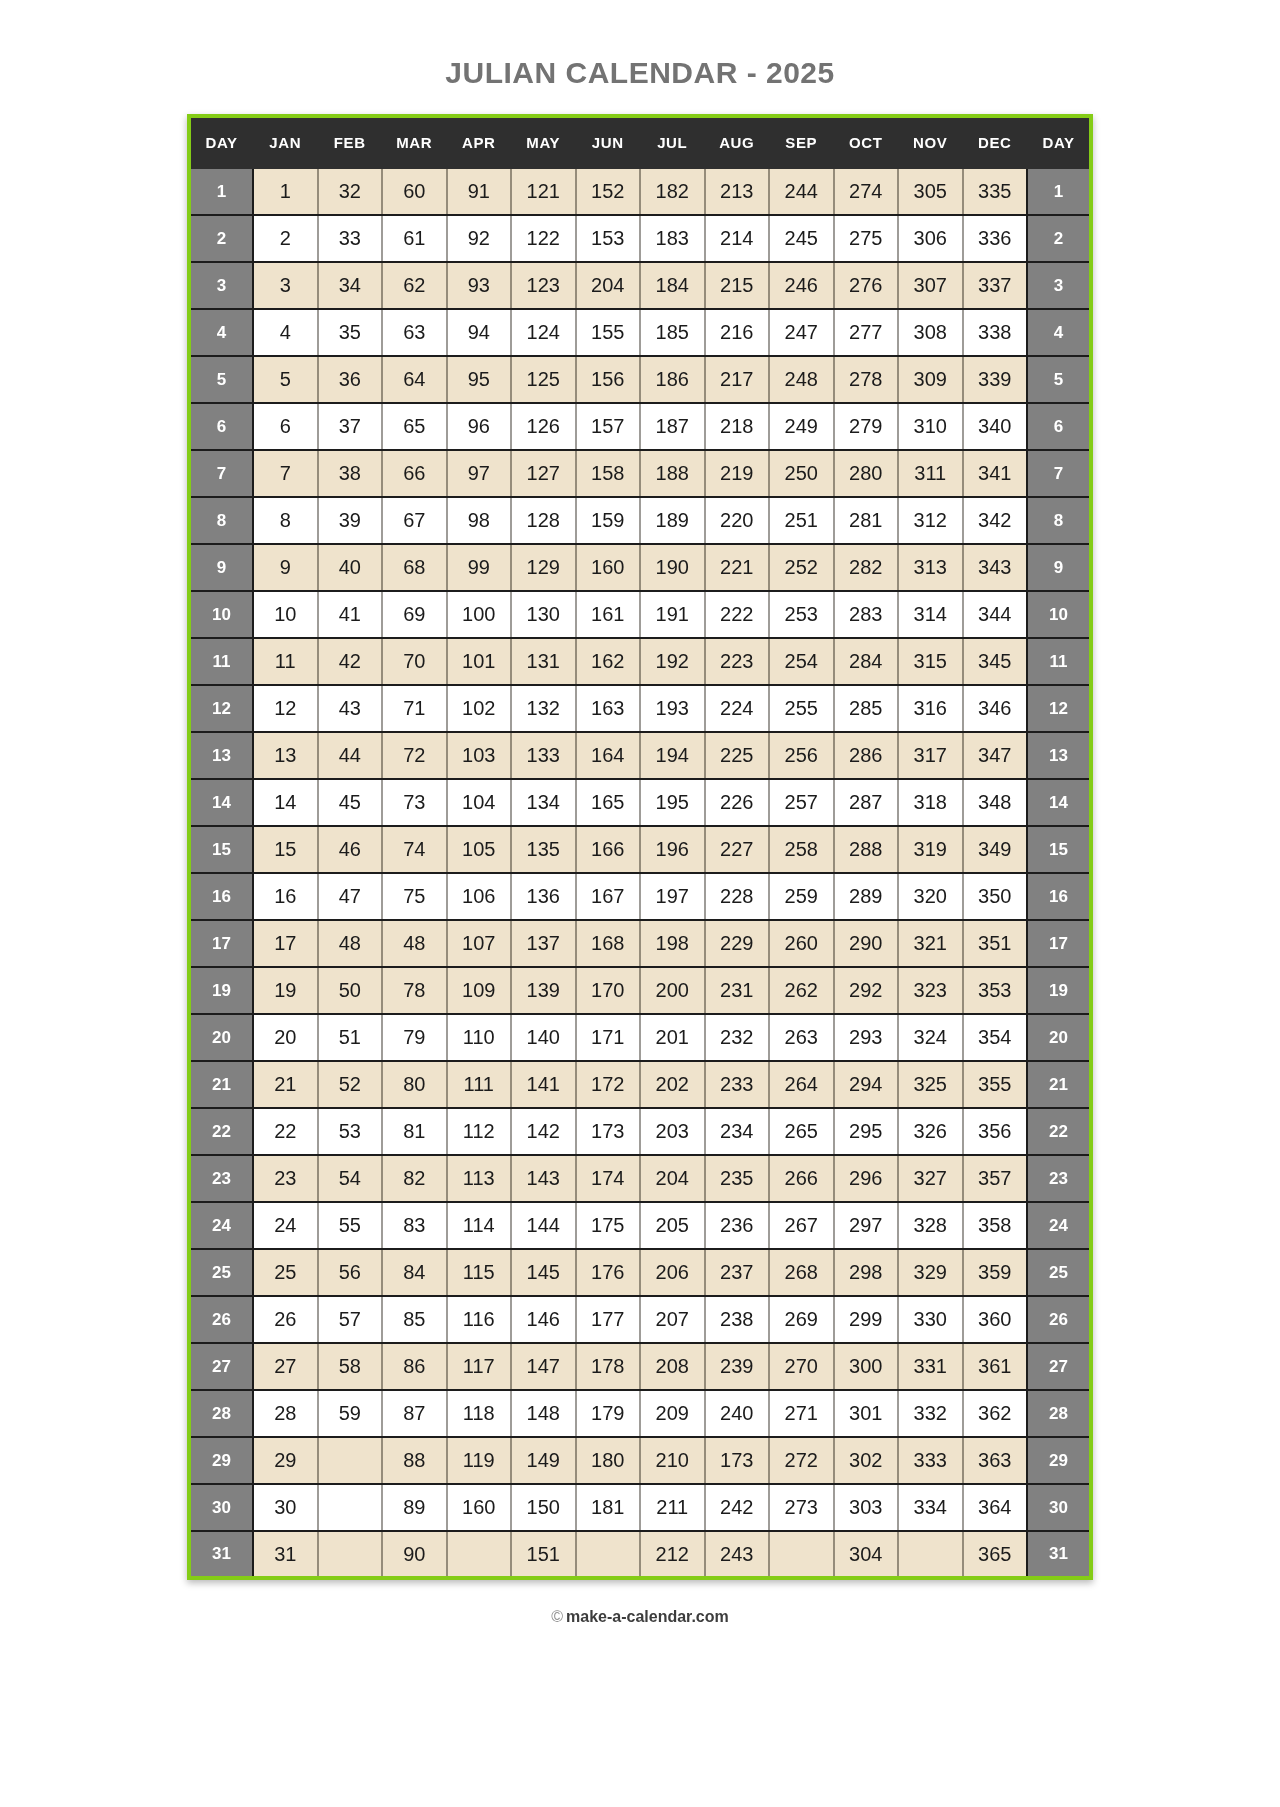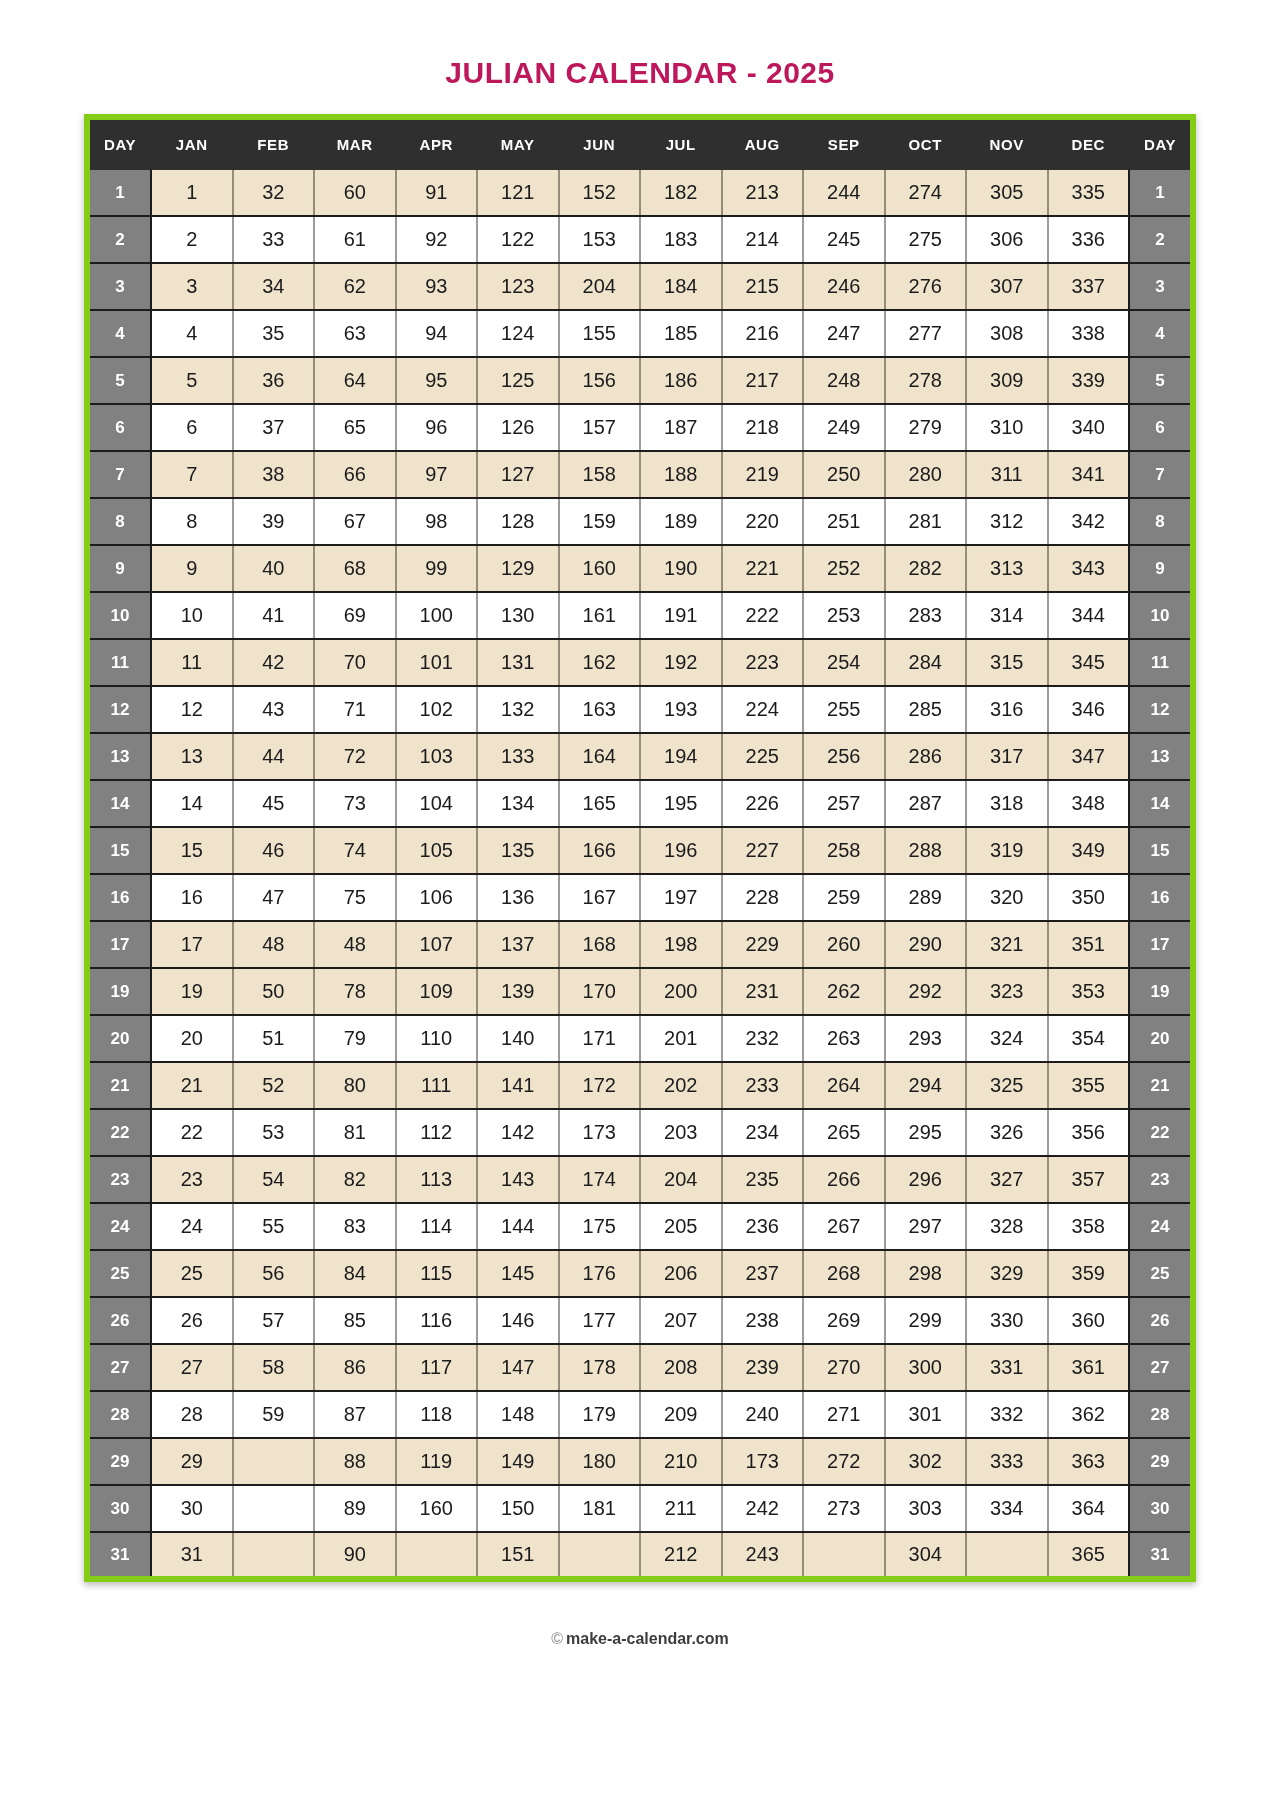--- a/index.html
+++ b/index.html
@@ -16,28 +16,28 @@
     min-height: 1807px;
     padding-top: 56px;
   }
   .title {
     margin: 0;
     text-align: center;
     font-size: 30px;
     line-height: 34px;
     font-weight: 700;
     letter-spacing: 0.5px;
-    color: #be185d;
+    color: #737373;
   }
   table.calendar-table {
-    width: 1112px;
+    width: 906px;
     margin: 24px auto 12px auto;
     border-collapse: collapse;
     table-layout: fixed;
-    border: 6px solid #84cc16;
+    border: 4px solid #84cc16;
     box-shadow: 0 3px 7px rgba(0,0,0,0.28);
   }
   col.day-col { width: 64px; }
   thead th {
     background: #2f2f2f;
     color: #ffffff;
     font-size: 15px;
     font-weight: 700;
     letter-spacing: 0.6px;
     height: 52px;
@@ -65,21 +65,21 @@
     border-top: 2px solid #1c1c1c;
     border-bottom: 2px solid #1c1c1c;
     border-left: 2px solid rgba(25,20,10,0.42);
     border-right: 2px solid rgba(25,20,10,0.42);
   }
   tbody td.value-cell:last-of-type { border-right-color: #1c1c1c; }
   tbody td.value-cell:first-of-type { border-left-color: #1c1c1c; }
   tr.row-alt td.value-cell { background: #efe3cc; }
   tr.row-plain td.value-cell { background: #ffffff; }
   .footer {
-    margin-top: 48px;
+    margin-top: 28px;
     text-align: center;
     font-size: 16px;
     font-weight: 700;
     color: #3d3d3d;
   }
   .copyright-symbol {
     color: #8f8f8f;
     font-weight: 400;
     margin-right: 3px;
   }

